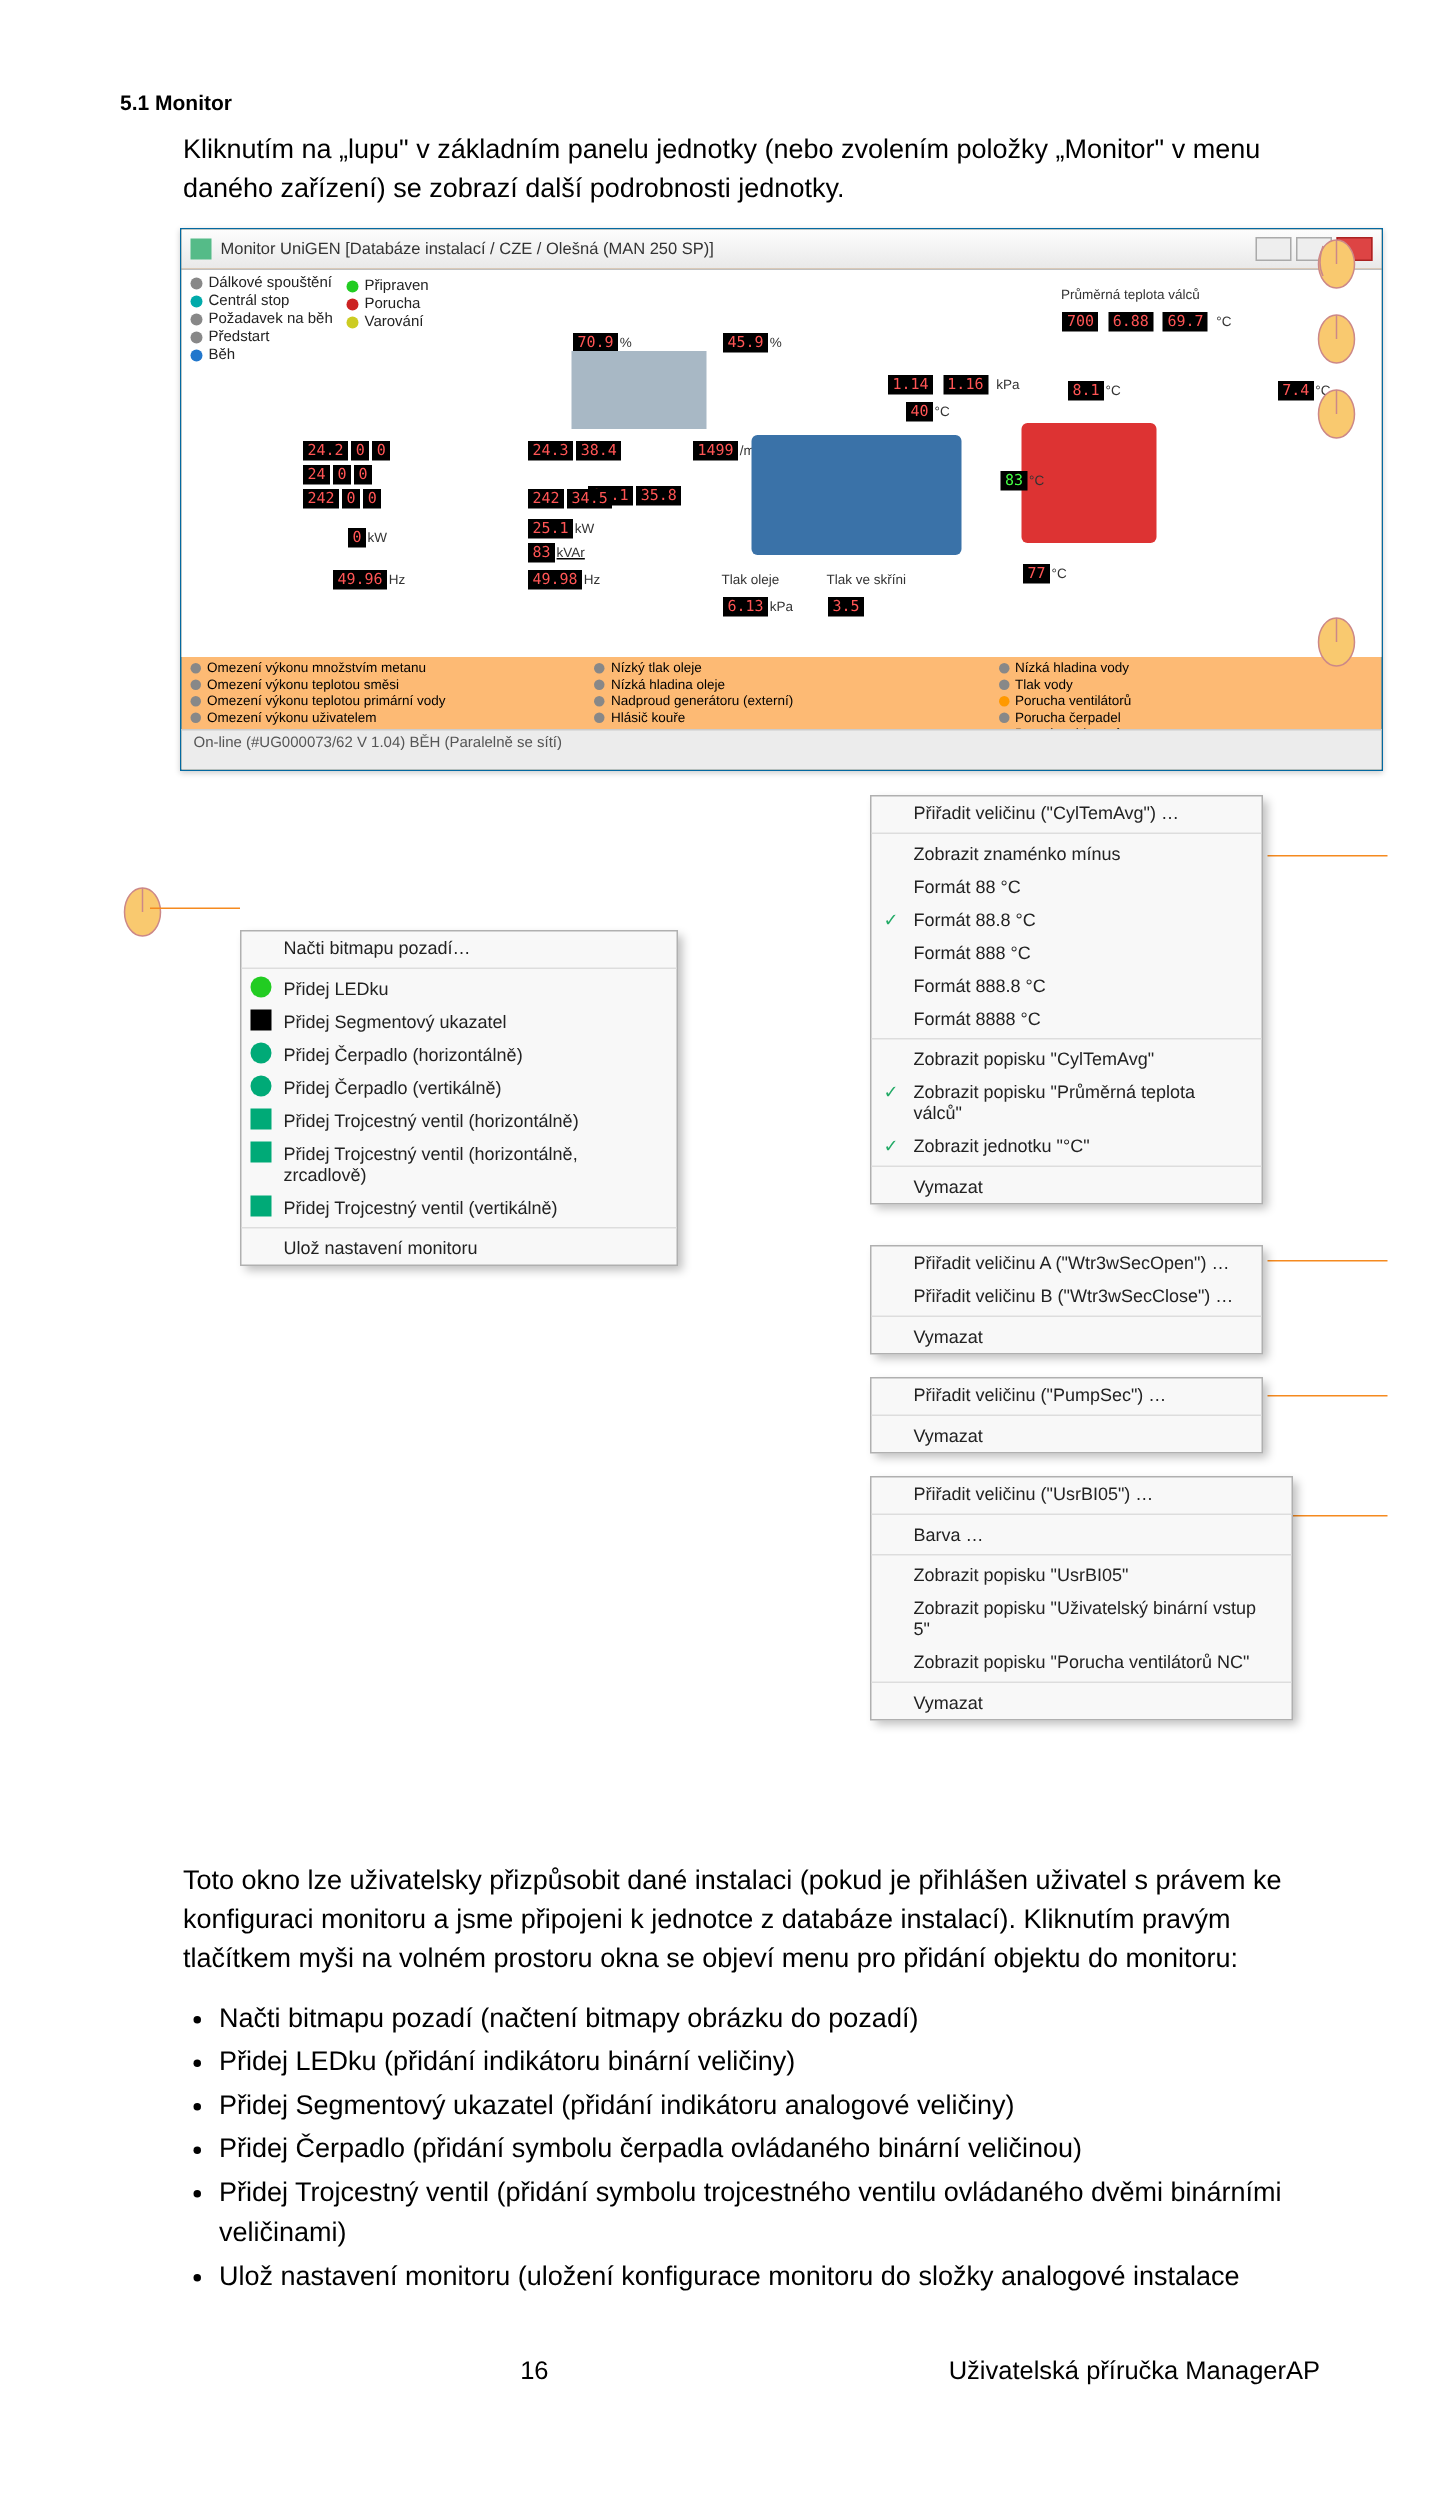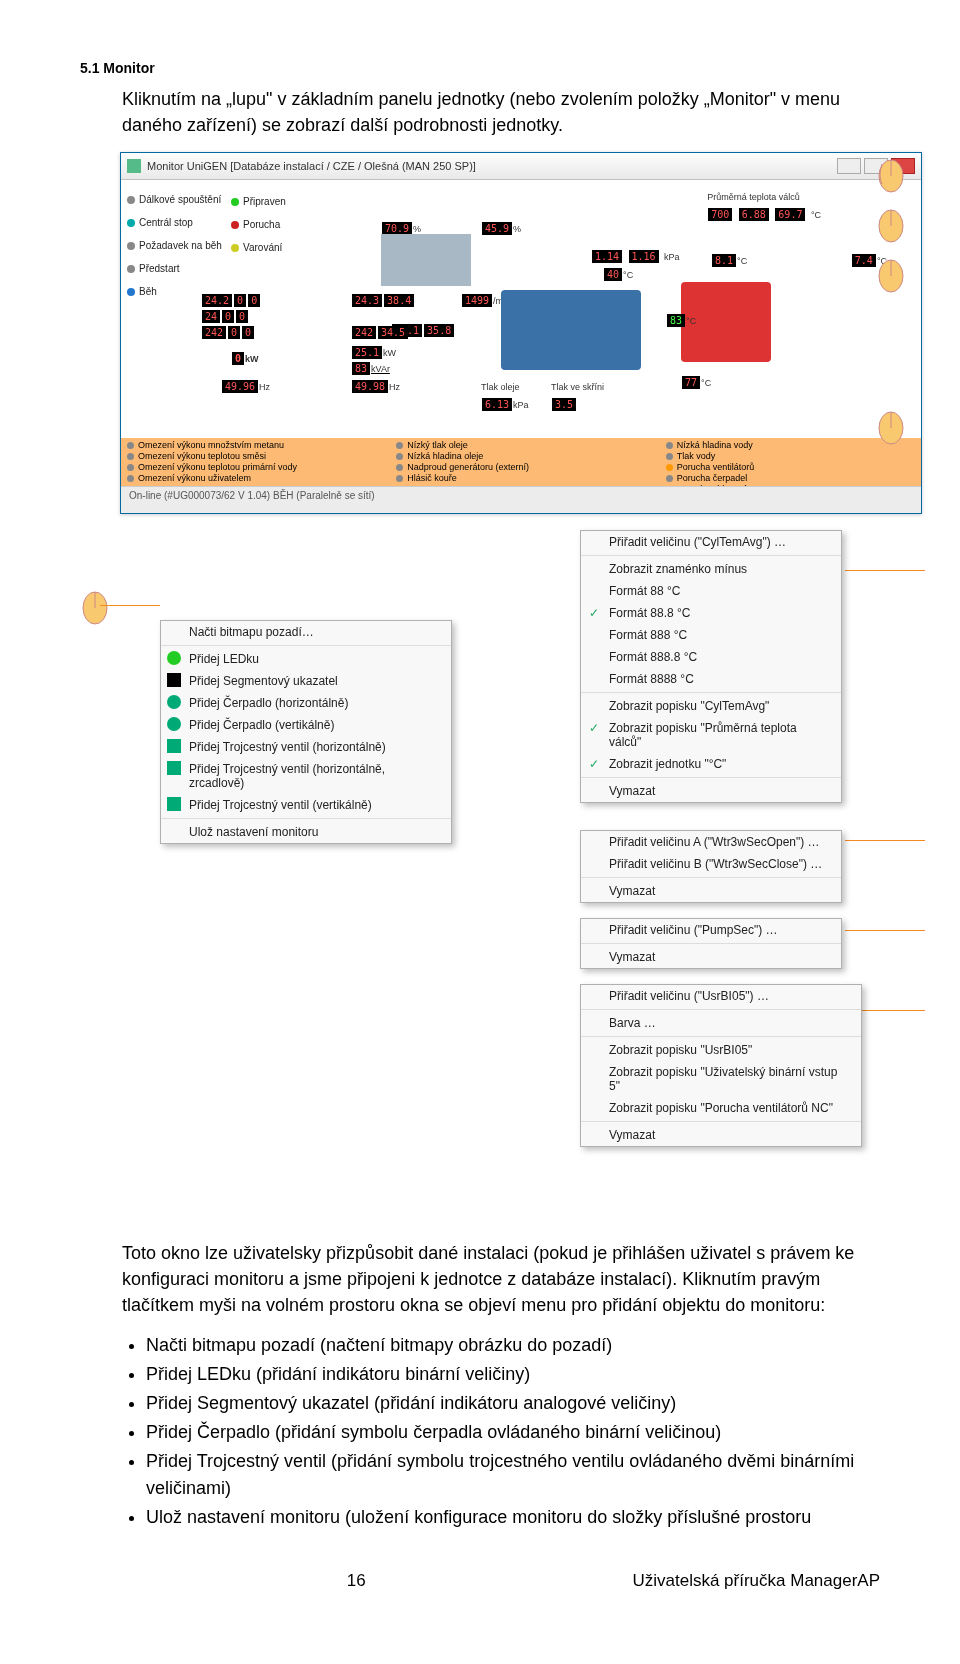--- a/index.html
+++ b/index.html
@@ -41,21 +41,21 @@
 .winbtns .close { background:#d44; border-color:#a22;}
 .schematic {
   position: relative;
   height: 258px;
   background: #ffffff;
   overflow: hidden;
 }
 .leftpanel {
   position: absolute; left:6px; top:4px; font-size:10px; color:#222;
 }
-.ledrow { display:flex; align-items:center; margin:12px 0; }
+.ledrow { display:flex; align-items:center; margin:1px 0; }
 .led { width:8px; height:8px; border-radius:50%; margin-right:4px; display:inline-block;}
 .g{background:#2c2;} .r{background:#c22;} .y{background:#cc2;} .gr{background:#888;}
 .o{background:#f90;} .b{background:#27c;} .t{background:#0aa;}
 .digitgroup { position:absolute; }
 .digit { display:inline-block; background:#000; color:#f55; font-family:monospace; font-size:10px; padding:1px 3px; margin:1px; }
 .digit.g { color:#4f4;}
 .motor { position:absolute; width:140px; height:80px; background:#3a72a8; border-radius:4px; }
 .heater { position:absolute; width:90px; height:80px; background:#d33; border-radius:4px;}
 .cooler { position:absolute; width:90px; height:52px; background:#a8b8c5;}
 .statusbar { position:absolute; bottom:0; left:0; right:0; height:20px; background:#ececec; border-top:1px solid #ccc; font-size:10px; color:#555; padding:3px 8px;}
@@ -196,21 +196,21 @@
     <div class="digitgroup" style="left:230px; top:140px;margin-left:40px;">
       <span class="digit">21.1</span><span class="digit">35.8</span>
     </div>
     <div class="digitgroup" style="left:230px; top:142px;">
       <span class="digit">242</span><span class="digit">34.5</span>
     </div>
     <div class="digitgroup" style="left:340px; top:110px;">
       <span class="digit">1499</span><span class="smalllabel">/min</span>
     </div>
 
-    <div class="digitgroup" style="left:110px; top:168px;font-weight:bold;">
+    <div class="digitgroup" style="left:110px; top:168px;">
       <span class="digit">0</span><span class="smalllabel">kW</span>
     </div>
     <div class="digitgroup" style="left:230px; top:162px;">
       <span class="digit">25.1</span><span class="smalllabel">kW</span>
     </div>
     <div class="digitgroup" style="left:230px; top:178px;text-decoration:underline;">
       <span class="digit">83</span><span class="smalllabel">kVAr</span>
     </div>
     <div class="digitgroup" style="left:100px; top:196px;">
       <span class="digit">49.96</span><span class="smalllabel">Hz</span>
@@ -395,20 +395,20 @@
   <span>Toto okno lze uživatelsky přizpůsobit dané instalaci (pokud je přihlášen uživatel s právem ke konfiguraci monitoru a jsme připojeni k jednotce z databáze instalací).</span>
   <span>Kliknutím pravým tlačítkem myši na volném prostoru okna se objeví menu pro přidání objektu do monitoru:</span>
 </p>
 
 <ul class="bullets" id="bullets">
     <li>Načti bitmapu pozadí (načtení bitmapy obrázku do pozadí)</li>
     <li>Přidej LEDku (přidání indikátoru binární veličiny)</li>
     <li>Přidej Segmentový ukazatel (přidání indikátoru analogové veličiny)</li>
     <li>Přidej Čerpadlo (přidání symbolu čerpadla ovládaného binární veličinou)</li>
     <li>Přidej Trojcestný ventil (přidání symbolu trojcestného ventilu ovládaného dvěmi binárními veličinami)</li>
-    <li>Ulož nastavení monitoru (uložení konfigurace monitoru do složky příslušné prostoru</li>
+    <li>Ulož nastavení monitoru (uložení konfigurace monitoru do složky analogové instalace</li>
   </ul>
 
 <div class="footer">
   <span></span>
   <span>16</span>
   <span>Uživatelská příručka ManagerAP</span>
 </div>
 
 </body></html>

